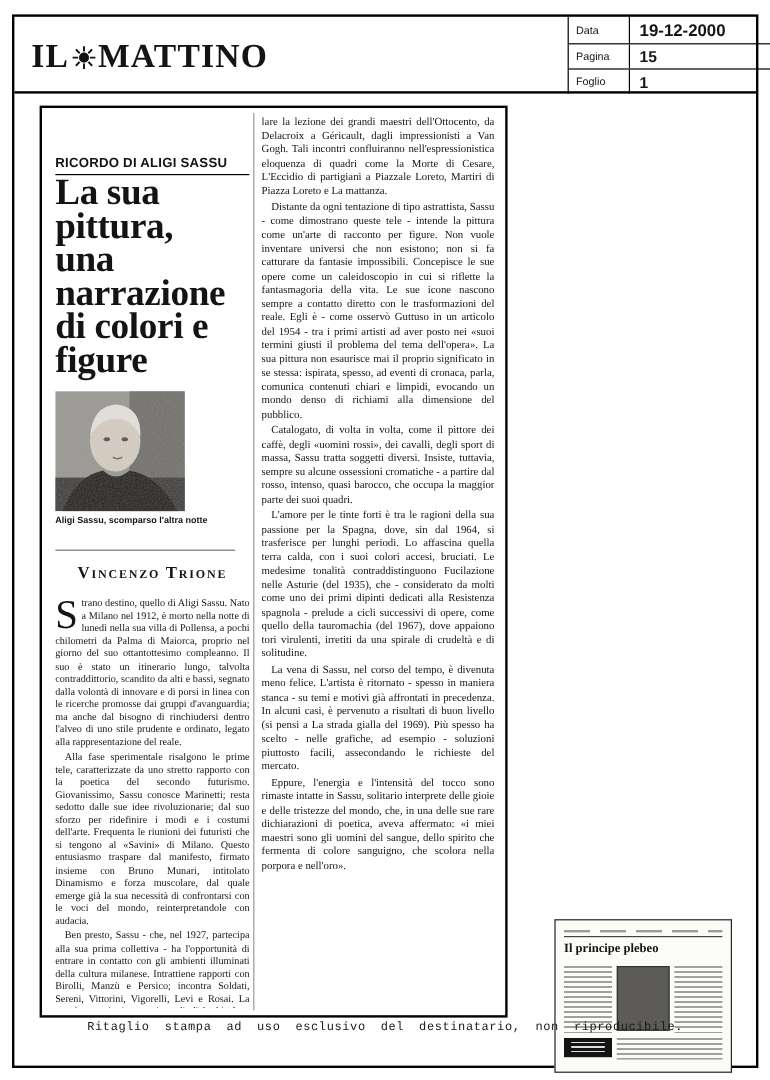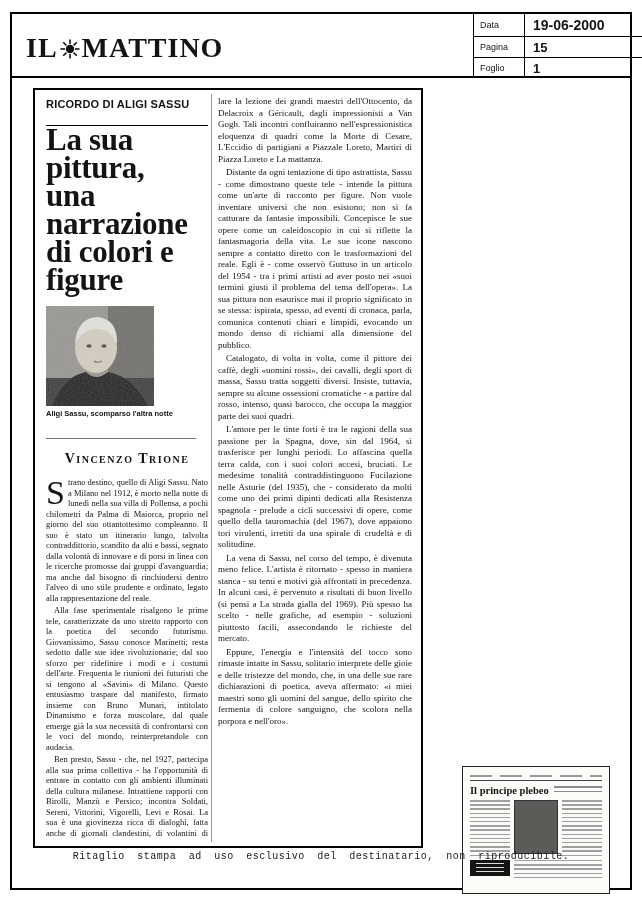--- a/index.html
+++ b/index.html
@@ -23,41 +23,41 @@
   .irow.first{height:22px;}
   .irow.first .ival{font-size:14px;}
 
   
   .article-box{position:absolute;left:33px;top:88px;width:386px;height:756px;border:2px solid #000;background:#fff;}
   .colL{position:absolute;left:11px;top:8px;width:162px;height:742px;overflow:hidden;}
   .colR{position:absolute;left:183px;top:6px;width:194px;height:744px;overflow:hidden;}
   .col-rule{position:absolute;left:176px;top:4px;height:748px;border-left:1px solid #999;}
 
   .kicker{font-family:"Liberation Sans",sans-serif;font-weight:bold;font-size:11px;
-          letter-spacing:0.2px;padding-bottom:15px;border-bottom:1px solid #000;}
+          letter-spacing:0.2px;padding-bottom:3px;border-bottom:1px solid #000;margin-top:32px;}
   .headline{font-size:31px;font-weight:bold;line-height:28px;margin-top:0;letter-spacing:-0.3px;}
   .photo{margin-top:12px;width:108px;height:100px;display:block;}
   .caption{font-family:"Liberation Sans",sans-serif;font-weight:bold;font-size:7.5px;
            line-height:9px;margin-top:3px;border-bottom:1px solid #777;padding-bottom:20px;width:150px;}
   .byline{text-align:center;font-variant:small-caps;letter-spacing:1.5px;font-size:14px;
           margin-top:12px;font-weight:600;}
 
   .body{text-align:justify;font-size:8.5px;line-height:10.5px;margin-top:10px;}
   .body p{margin:0 0 2px 0;text-indent:8px;}
   .body p.nofirst{text-indent:0;}
   .colR .body{margin-top:0;font-size:9px;line-height:11.5px;}
   .dropcap{float:left;font-size:34px;line-height:28px;padding:2px 3px 0 0;font-family:"Liberation Serif",serif;}
 
   
   .thumb{position:absolute;left:462px;top:766px;width:148px;height:128px;border:1px solid #222;
          background:#fbfbf8;box-sizing:border-box;padding:6px 7px;}
   .tm-mast{height:7px;border-bottom:1px solid #444;
            background:repeating-linear-gradient(to right,#9a9a9a 0 22px,transparent 22px 30px);
            background-size:100% 2px;background-position:0 2px;background-repeat:no-repeat;}
-  .tm-titlerow{display:flex;align-items:baseline;gap:5px;margin-top:4px;}
+  .tm-titlerow{display:flex;align-items:baseline;gap:5px;margin-top:4px;flex-direction:column;}
   .tm-title{font-family:"Liberation Serif",serif;font-weight:bold;font-size:10.5px;white-space:nowrap;}
   .tm-sub{flex:1;height:8px;background:repeating-linear-gradient(to bottom,#8c8c8c 0 1.5px,transparent 1.5px 4.5px);}
   .tm-body{display:flex;gap:4px;margin-top:4px;height:56px;}
   .tm-text{flex:1;background:repeating-linear-gradient(to bottom,#a0a0a0 0 1.5px,transparent 1.5px 4.2px);}
   .tm-photo{width:42px;height:52px;background:#5d5b57;border:1px solid #333;}
   .tm-foot{display:flex;gap:4px;margin-top:4px;height:18px;}
   .tm-ad{width:40px;height:16px;background-color:#141414;
          background-image:repeating-linear-gradient(to bottom,rgba(255,255,255,0.85) 0 1px,transparent 1px 4px);
          background-size:70% 60%;background-position:center;background-repeat:no-repeat;}
   .tm-foottext{flex:1;background:repeating-linear-gradient(to bottom,#a0a0a0 0 1.5px,transparent 1.5px 4.2px);}
@@ -86,21 +86,21 @@
             <line x1="16.8" y1="3.2" x2="13.6" y2="6.4"></line>
             <line x1="6.4" y1="13.6" x2="3.2" y2="16.8"></line>
           </g>
         </svg></span><span>MATTINO</span>
   </div>
   <div class="header-rule"></div>
 
   <div class="info-table">
     <div class="irow first">
       <span class="ilabel">Data</span>
-      <span class="ival">19-06-2000</span>
+      <span class="ival">19-12-2000</span>
     </div>
     <div class="irow">
       <span class="ilabel">Pagina</span>
       <span class="ival">15</span>
     </div>
     <div class="irow">
       <span class="ilabel">Foglio</span>
       <span class="ival">1</span>
     </div>
   </div>

